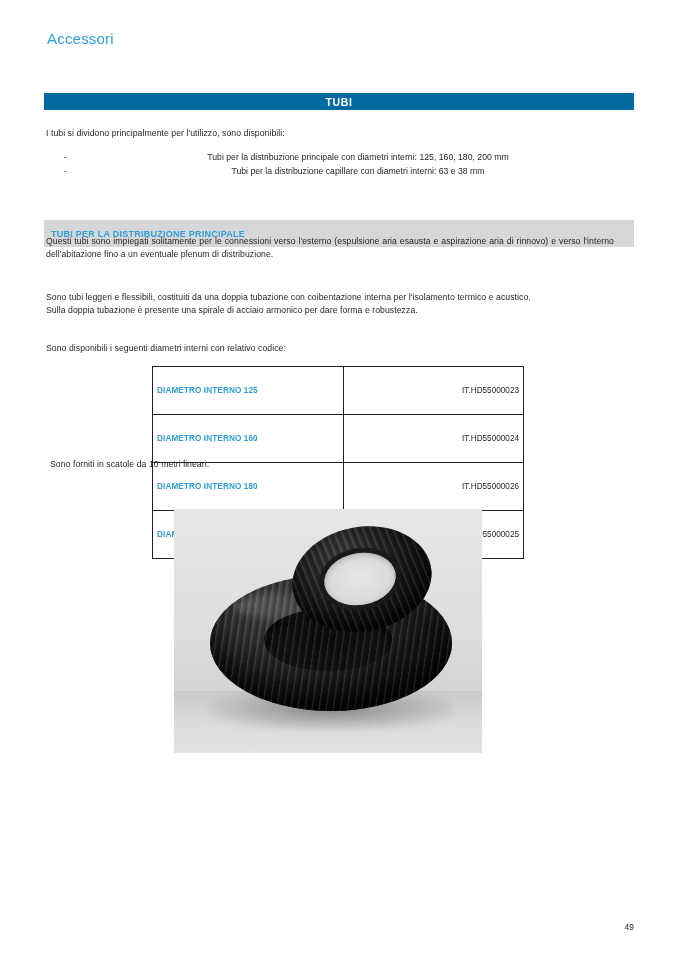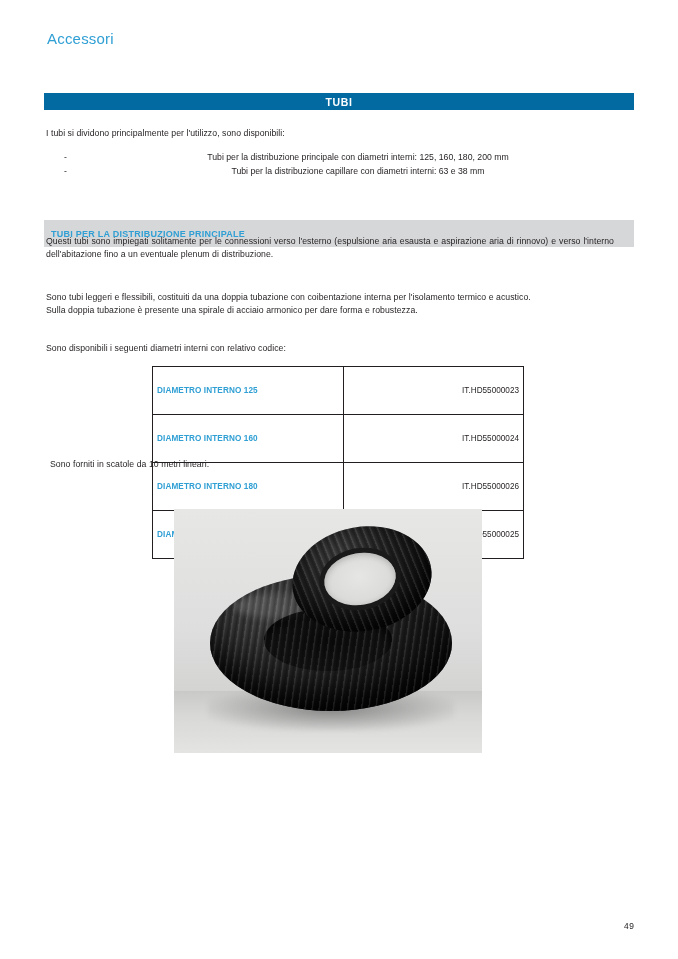--- a/index.html
+++ b/index.html
@@ -262,21 +262,20 @@
     filter: blur(3px);
   }
 
   
   .page-number {
     position: absolute;
     right: 44px;
     bottom: 27px;
     font-size: 8.5px;
     color: #231f20;
-    font-family: Liberation Mono, monospace;
   }
 </style>
 </head>
 <body>
 
 <div class="page">
 
   <div class="breadcrumb">Accessori</div>
 
   <div class="title-bar">

